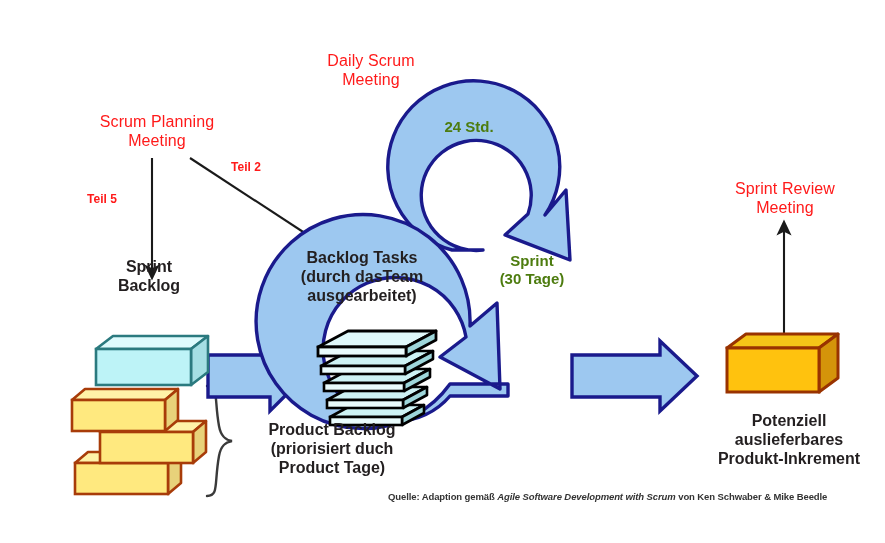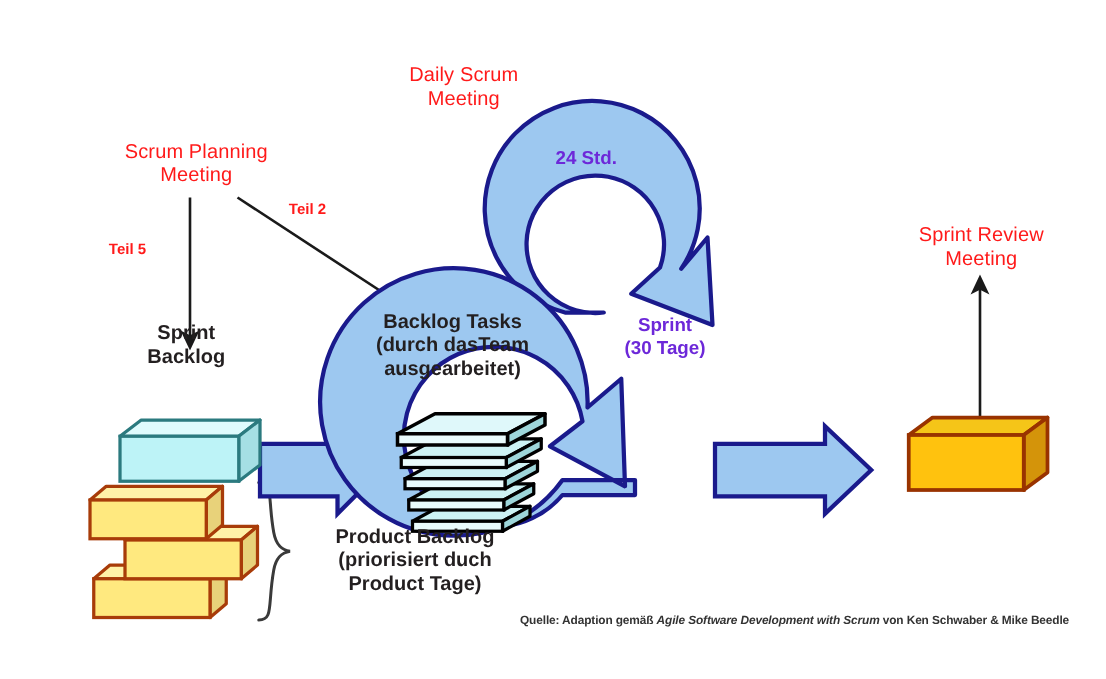--- a/index.html
+++ b/index.html
@@ -7,24 +7,24 @@
     width:885px;height:543px;
     font-family:"Liberation Sans","DejaVu Sans",sans-serif;
     overflow:hidden;position:relative;
   }
   #stage{position:absolute;left:0;top:0;width:885px;height:543px;background:#fff;}
   svg.layer{position:absolute;left:0;top:0;width:885px;height:543px;}
 
   .lbl{position:absolute;text-align:center;line-height:1.18;white-space:pre-line;}
   .lbl-red{color:#ff1a1a;font-weight:normal;font-size:16px;letter-spacing:.1px;}
   .lbl-dark{color:#231f20;font-weight:bold;font-size:16px;}
-  .lbl-inner{color:#6d28d9;font-weight:bold;font-size:15px;}
+  .lbl-inner{color:#4d7c0f;font-weight:bold;font-size:15px;}
   .lbl-teil{color:#ff1a1a;font-weight:bold;font-size:12px;}
   .src{position:absolute;color:#333;font-size:9.5px;font-weight:bold;
-       letter-spacing:-.1px;white-space:nowrap;margin-left:28px;}
+       letter-spacing:-.1px;white-space:nowrap;}
   .src i{font-style:italic;}
 </style>
 </head>
 <body>
 
 <div id="stage">
 
   <svg class="layer" viewBox="0 0 885 543">
     <defs>
       <marker id="tri" markerWidth="9" markerHeight="9" refX="4.2" refY="4.2" orient="auto" markerUnits="strokeWidth">
@@ -148,20 +148,23 @@
 Backlog</div>
 
   <div class="lbl lbl-dark" style="left:262px;top:249px;width:200px;">Backlog Tasks
 (durch dasTeam
 ausgearbeitet)</div>
 
   <div class="lbl lbl-dark" style="left:237px;top:421px;width:190px;">Product Backlog
 (priorisiert duch
 Product Tage)</div>
 
+  <div class="lbl lbl-dark" style="left:694px;top:412px;width:190px;">Potenziell
+auslieferbares
+Produkt-Inkrement</div>
 
   <div class="lbl lbl-inner" style="left:409px;top:118px;width:120px;">24 Std.</div>
 
   <div class="lbl lbl-inner" style="left:467px;top:252px;width:130px;">Sprint
 (30 Tage)</div>
 
   <div class="src" style="left:388px;top:491px;"><span>Quelle: Adaption gemäß </span><i>Agile Software Development with Scrum</i><span> von Ken Schwaber &amp; Mike Beedle</span></div>
 
 </div>
 

